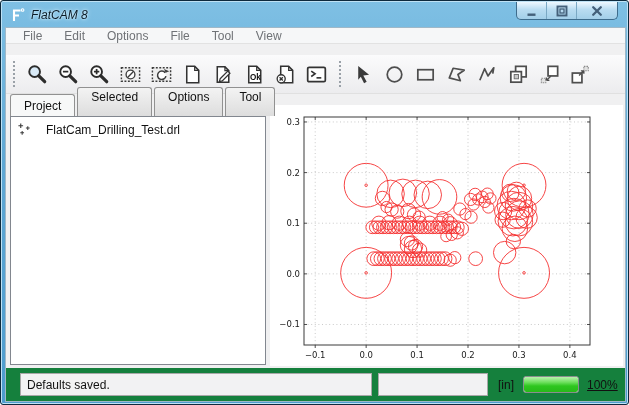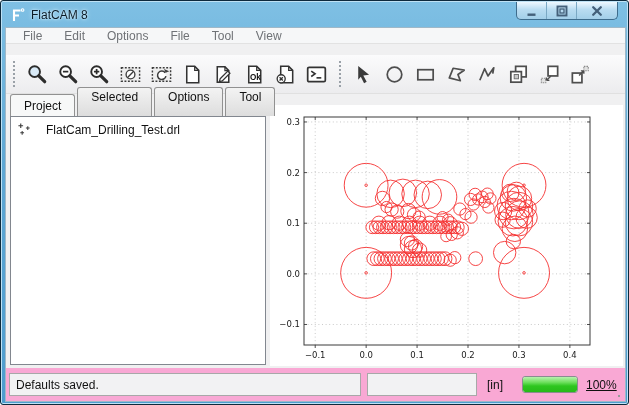--- a/index.html
+++ b/index.html
@@ -6,21 +6,21 @@
   body{width:629px;height:405px;overflow:hidden;font-family:"Liberation Sans",sans-serif;-webkit-font-smoothing:antialiased;}
   *{box-sizing:border-box;}
 
   
   .window{width:629px;height:405px;position:relative;
     background:linear-gradient(180deg,#7fc0e4 0%,#5ea7d4 40%,#4d9cce 100%);
     border:1px solid #0d2a3d;border-radius:3px;
     box-shadow:inset 0 0 0 1px #bfe2f5;}
   .titlebar{height:25px;display:flex;align-items:center;padding:2px 6px 0 8px;}
   .app-icon{width:16px;height:16px;margin-right:6px;flex:none;}
-  .title-text{font-size:12px;color:#0b1c28;text-shadow:0 0 4px #d8f0fc,0 0 2px #d8f0fc;}
+  .title-text{font-size:12px;color:#0b1c28;text-shadow:0 0 4px #d8f0fc,0 0 2px #d8f0fc;font-style:italic;}
   .win-controls{position:absolute;top:1px;right:10px;display:flex;height:18px;
     background:linear-gradient(180deg,#eef8ff,#b9dcf1 45%,#a3cfe9);
     border:1px solid #3e6c8c;border-top:none;border-radius:0 0 5px 5px;overflow:hidden;}
   .win-btn{width:30px;height:100%;display:flex;align-items:center;justify-content:center;border-right:1px solid #7aa8c4;cursor:default;}
   .win-btn:last-child{border-right:none;width:40px;}
   .win-btn svg{display:block;}
 
   
   .client{position:absolute;left:4px;top:26px;width:621px;height:375px;background:#f0f0f1;border:1px solid #9fb8c8;}
 
@@ -38,25 +38,25 @@
     background:linear-gradient(180deg,#f3f3f3,#dddddd);border:1px solid #919191;border-bottom:none;border-radius:3px 3px 0 0;height:29px;}
   .tab.active{background:#f7f8f8;height:22px;padding-top:4px;position:relative;z-index:3;}
 
   .tree-panel{position:absolute;left:4px;top:88px;width:256px;height:249px;background:#fff;border:1px solid #82878f;z-index:1;}
   .tree-item{display:flex;align-items:center;gap:14px;padding:5px 4px 2px 6px;font-size:12px;color:#111;}
   .tree-item svg{flex:none;}
 
   .plot-panel{position:absolute;left:264px;top:77px;width:353px;height:261px;background:#fff;}
   .plot-panel svg{display:block;}
 
-  .statusbar{position:absolute;left:0;bottom:0;width:100%;height:33px;display:flex;align-items:center;padding:0 3px;background:#f9a8d4;}
+  .statusbar{position:absolute;left:0;bottom:0;width:100%;height:33px;display:flex;align-items:center;padding:0 14px;background:#15803d;}
   .sb-box{height:23px;border:1px solid #a8a8a8;background:#f2f2f3;display:flex;align-items:center;font-size:12px;color:#111;padding:0 6px;}
   .sb-msg{width:352px;flex:none;}
   .sb-b2{width:110px;margin-left:6px;flex:none;}
-  .sb-units{font-size:12px;color:#111;margin:0 19px 0 10px;flex:none;}
+  .sb-units{font-size:12px;color:#111;margin:0 9px 0 10px;flex:none;}
   .progress-track{width:56px;height:17px;border:1px solid #8a8d8f;border-radius:3px;background:#e6e6e6;overflow:hidden;flex:none;}
   .progress-fill{height:100%;background:linear-gradient(180deg,#b8f2ae 0%,#6fe05f 35%,#2ec61f 60%,#28b91a 100%);border-radius:2px;}
   .sb-pct{font-size:12px;color:#111;margin-left:8px;flex:none;text-decoration:underline;}
   .sb-grip{margin-left:auto;align-self:flex-end;margin-bottom:3px;}
 </style>
 </head>
 <body>
 
 <svg width="0" height="0" style="position:absolute">
   <defs>

